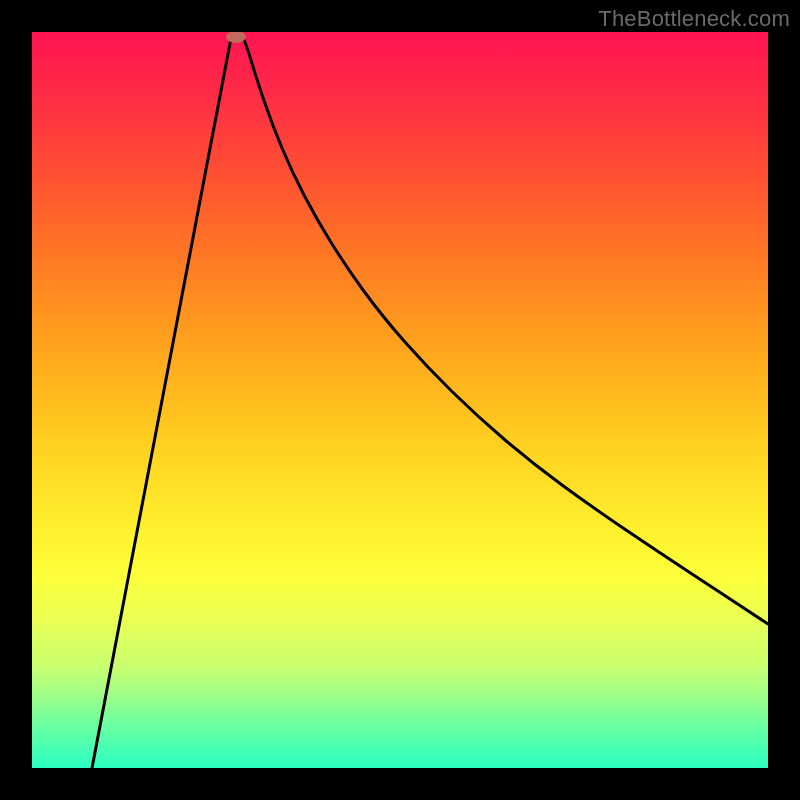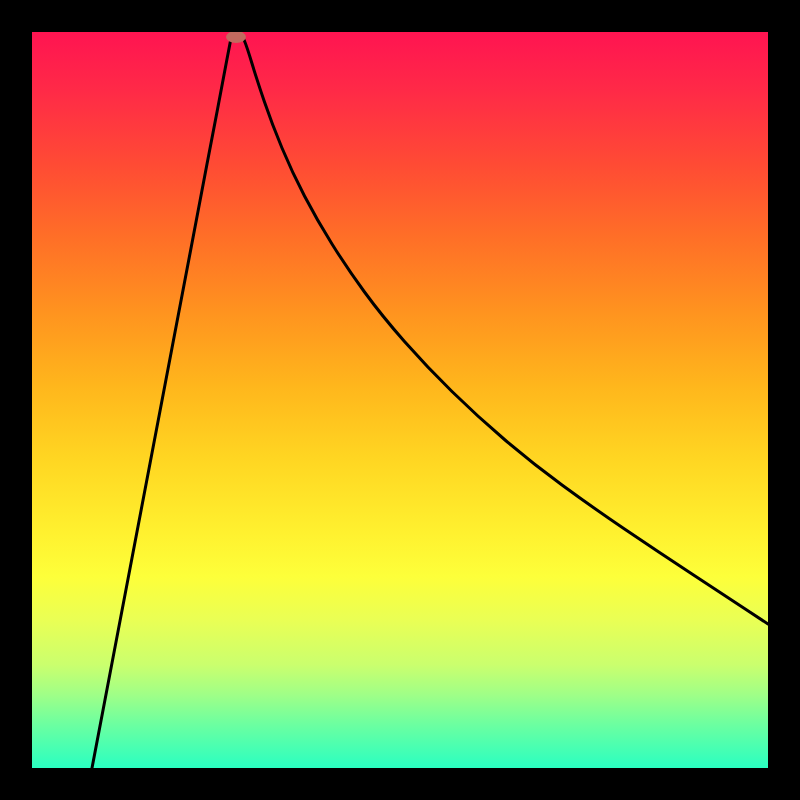--- a/index.html
+++ b/index.html
@@ -70,13 +70,14 @@
 
         <path fill="none" stroke="#000" stroke-width="3" stroke-linecap="round" d="M60 736 L80 631 L100 526 L120 421 L140 316 L160 211 L175 132 L185 80 L195 27 L200 1"></path>
 
         <path fill="none" stroke="#000" stroke-width="3" stroke-linecap="round" d="M 210 3 Q 210 3 212.5 9 Q 215 15 220 31.5 Q 225 48 232.5 70 Q 240 92 250 116 Q 260 140 272.5 164 Q 285 188 300 212 Q 315 236 332.5 260 Q 350 284 372.5 309.5 Q 395 335 420 359.5 Q 445 384 472.5 407.5 Q 500 431 530 453 Q 560 475 592.5 497 Q 625 519 660 542 Q 695 565 715.5 578.5 T 736 592"></path>
 
         <ellipse cy="5" rx="10" ry="6" fill="#c26a5f" cx="204"></ellipse>
       </g>
     </svg>
   </div>
 
+  <div class="watermark">TheBottleneck.com</div>
 </div>
 
 </body></html>

